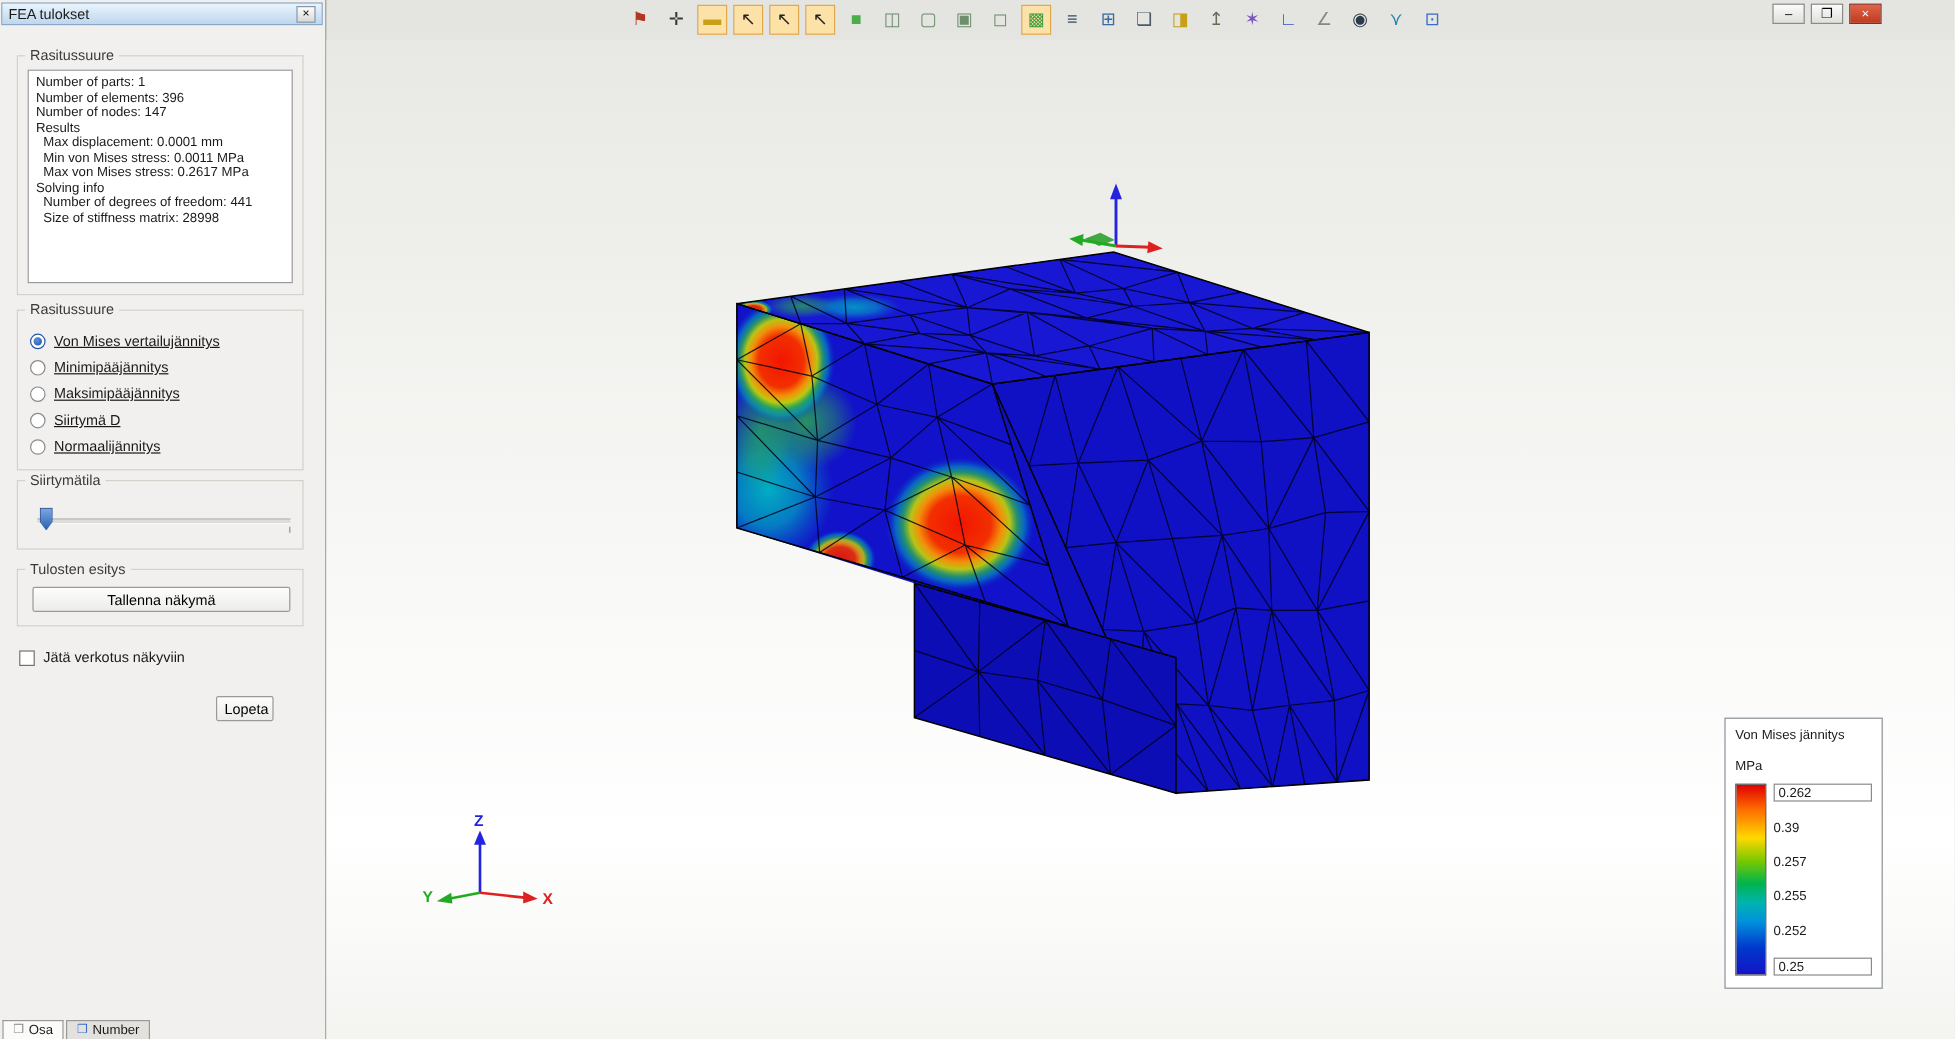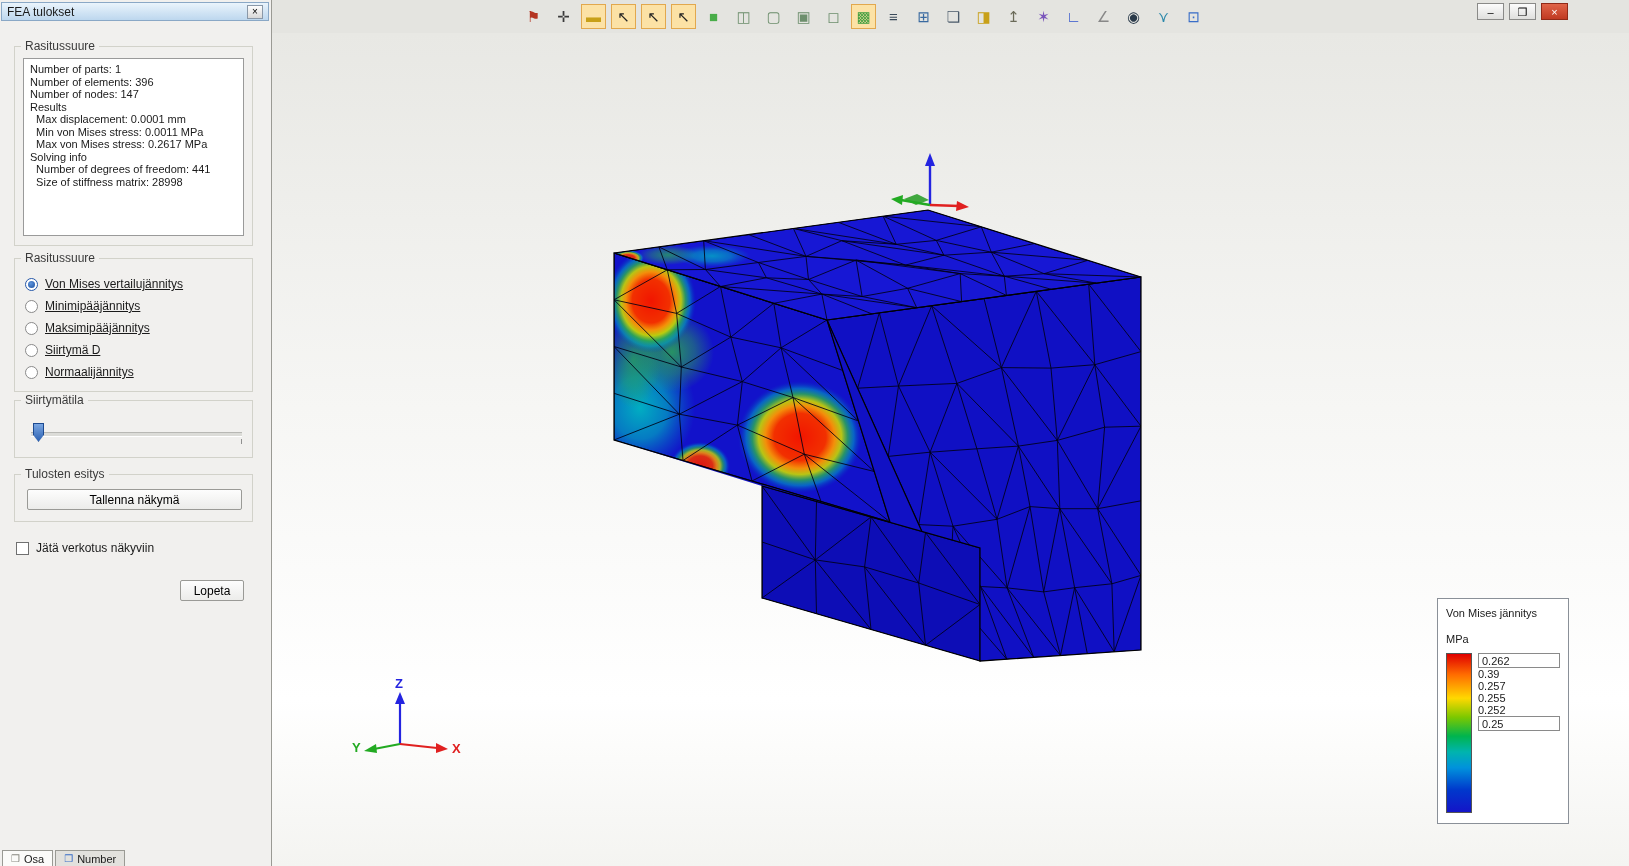--- a/index.html
+++ b/index.html
@@ -37,21 +37,21 @@
   .slider-track{position:absolute;left:16px;right:10px;top:31px;height:3px;background:#dcdcd8;
         border-top:1px solid #b8b8b4;border-bottom:1px solid #fff;}
   .slider-thumb{position:absolute;left:18px;top:22px;width:11px;height:19px;
         background:linear-gradient(#7aa6e2,#2d62b2);border:1px solid #1d4a90;box-sizing:border-box;
         clip-path:polygon(0 0,100% 0,100% 62%,50% 100%,0 62%);}
   .slider-tick{position:absolute;right:10px;top:38px;width:1px;height:5px;background:#909090;}
 
   .btn{font-family:"Liberation Sans",sans-serif;font-size:12px;background:linear-gradient(#fdfdfd,#ececea);
        border:1px solid #9a9a96;border-radius:2px;cursor:default;}
   .btn.wide{position:absolute;left:12px;right:10px;top:14px;height:21px;}
-  .btn.lopeta{position:absolute;left:180px;top:580px;width:64px;height:21px;}
+  .btn.lopeta{position:absolute;left:180px;top:580px;width:48px;height:21px;}
 
   .check-row{position:absolute;left:16px;top:541px;display:flex;gap:7px;align-items:center;}
   .checkbox{width:13px;height:13px;background:#fff;border:1px solid #707070;flex:none;box-sizing:border-box;}
 
   .bottom-tabs{position:absolute;left:2px;bottom:0;display:flex;gap:2px;}
   .tab{display:flex;align-items:center;gap:4px;height:15px;padding:0 8px;border:1px solid #9a9a94;
        border-bottom:none;background:#e2e1dd;font-size:11px;}
   .tab.active{background:#fbfbf9;}
   .tab-icon{font-size:10px;line-height:10px;}
 
@@ -72,21 +72,21 @@
   #scene{position:absolute;left:0;top:0;width:100%;height:100%;}
 
   .legend{position:absolute;right:60px;bottom:42px;width:132px;background:#fff;border:1px solid #8a9098;
           padding:8px 8px 10px;font-size:11px;box-sizing:border-box;}
   .legend-title{margin-bottom:14px;}
   .legend-unit{margin:0 0 8px;}
   .legend-scale{display:flex;gap:6px;}
   .legend-bar{width:26px;height:160px;border:1px solid #555;box-sizing:border-box;
       background:linear-gradient(180deg,#e00000 0%,#ff6c00 13%,#ffd800 28%,#7cc800 40%,
                  #00b44e 52%,#00b4ae 62%,#0092dc 72%,#0038cc 86%,#1414c8 100%);}
-  .legend-vals{display:flex;flex-direction:column;justify-content:flex-start;height:160px;flex:1;}
+  .legend-vals{display:flex;flex-direction:column;justify-content:space-between;height:160px;flex:1;}
   .legend-field{background:#fff;border:1px solid #8a8a8a;height:15px;line-height:15px;padding:0 3px;box-sizing:border-box;}
   .legend-tick{line-height:12px;}
 </style>
 </head>
 <body>
 
 <div id="app">
 
   <div class="panel">
     <div class="titlebar">

